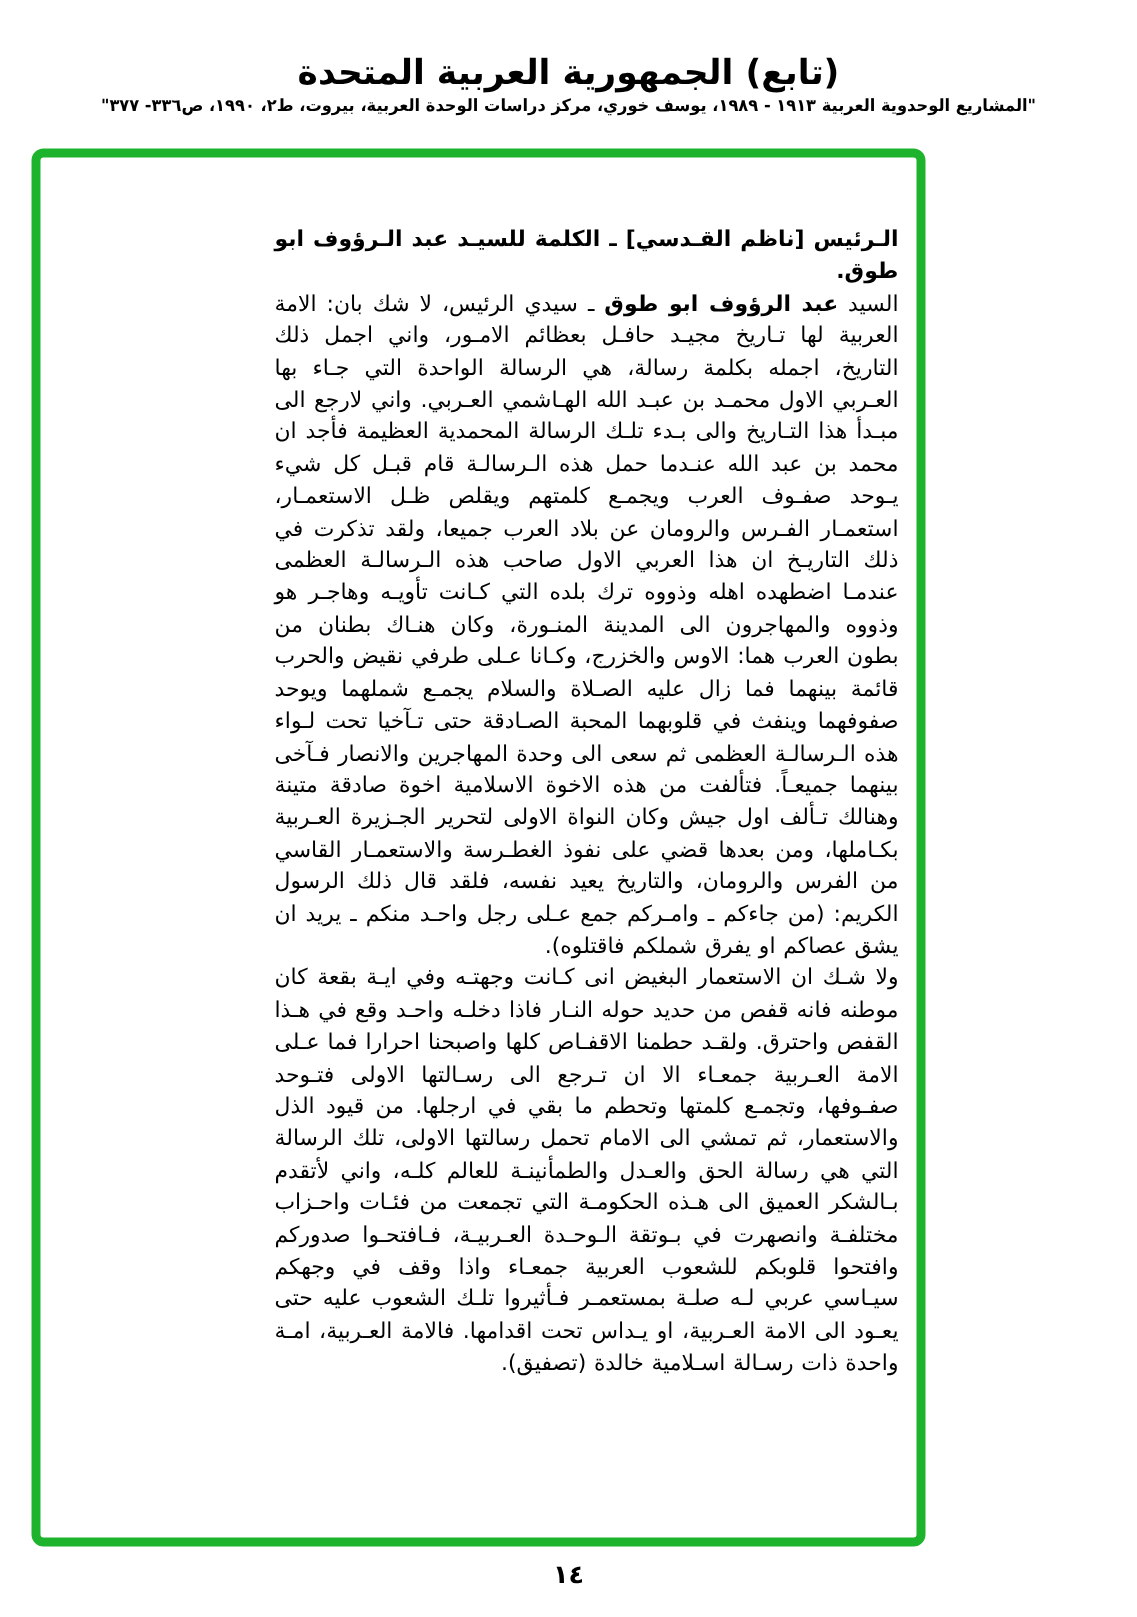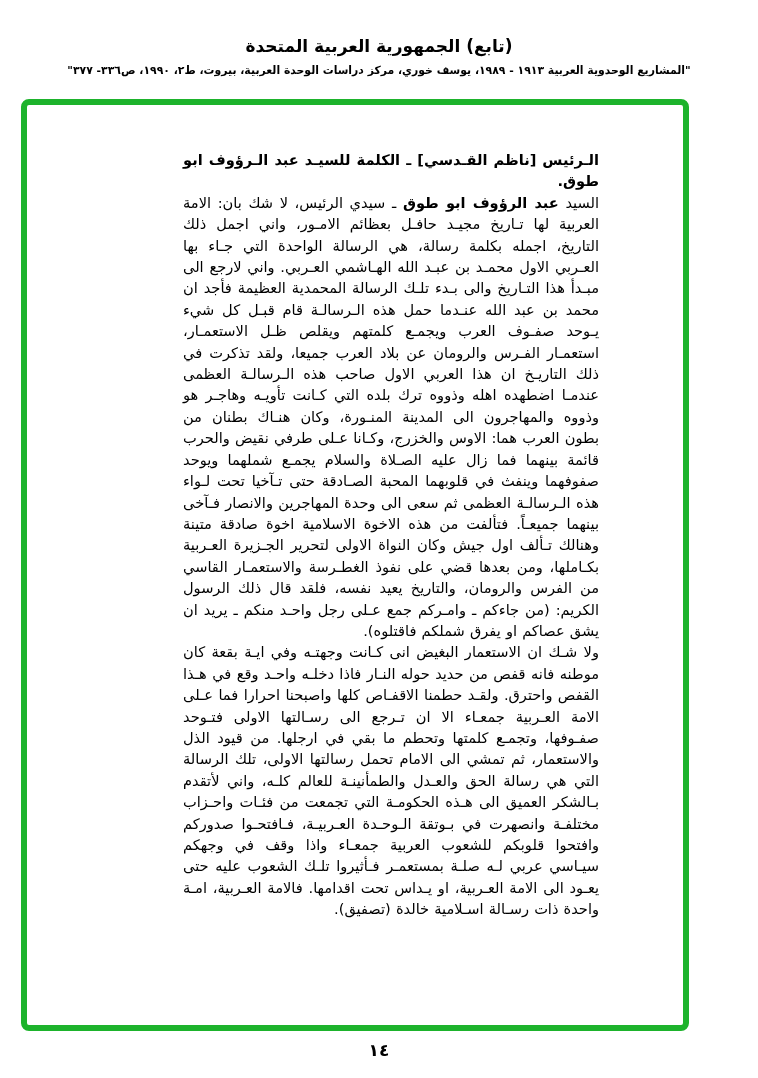--- a/index.html
+++ b/index.html
@@ -9,39 +9,39 @@
     background: #ffffff;
     font-family: "DejaVu Sans", sans-serif;
     color: #000000;
     overflow: hidden;
   }
   .header-title {
     position: absolute;
     top: 36px; left: 0; right: 0;
     text-align: center;
     direction: rtl;
-    font-size: 17px;
+    font-size: 23px;
     font-weight: 700;
     letter-spacing: 0.2px;
   }
   .citation-line {
     position: absolute;
     top: 64px; left: 10px; right: 10px;
     text-align: center;
     direction: rtl;
     font-size: 11.3px;
     font-weight: 700;
     white-space: nowrap;
     transform: scale(0.96, 1);
     transform-origin: center;
   }
   .document-frame {
     position: absolute;
     left: 21px; top: 99px;
-    width: 668px; height: 932px;
+    width: 596px; height: 932px;
     border: 6px solid #1db32c;
     border-radius: 8px;
     background: #ffffff;
     overflow: hidden;
   }
   .body-text {
     position: absolute;
     left: 156px;  
     top: 44px;    
     width: 416px;

